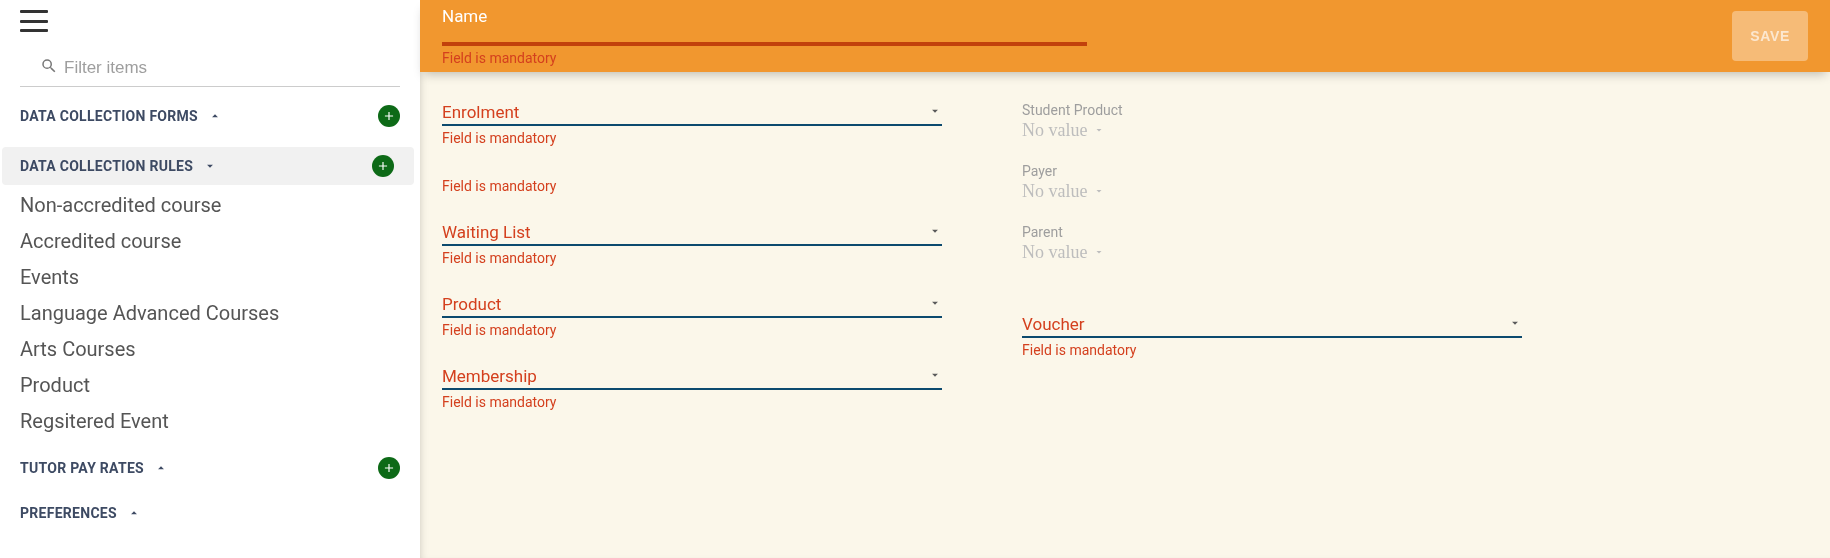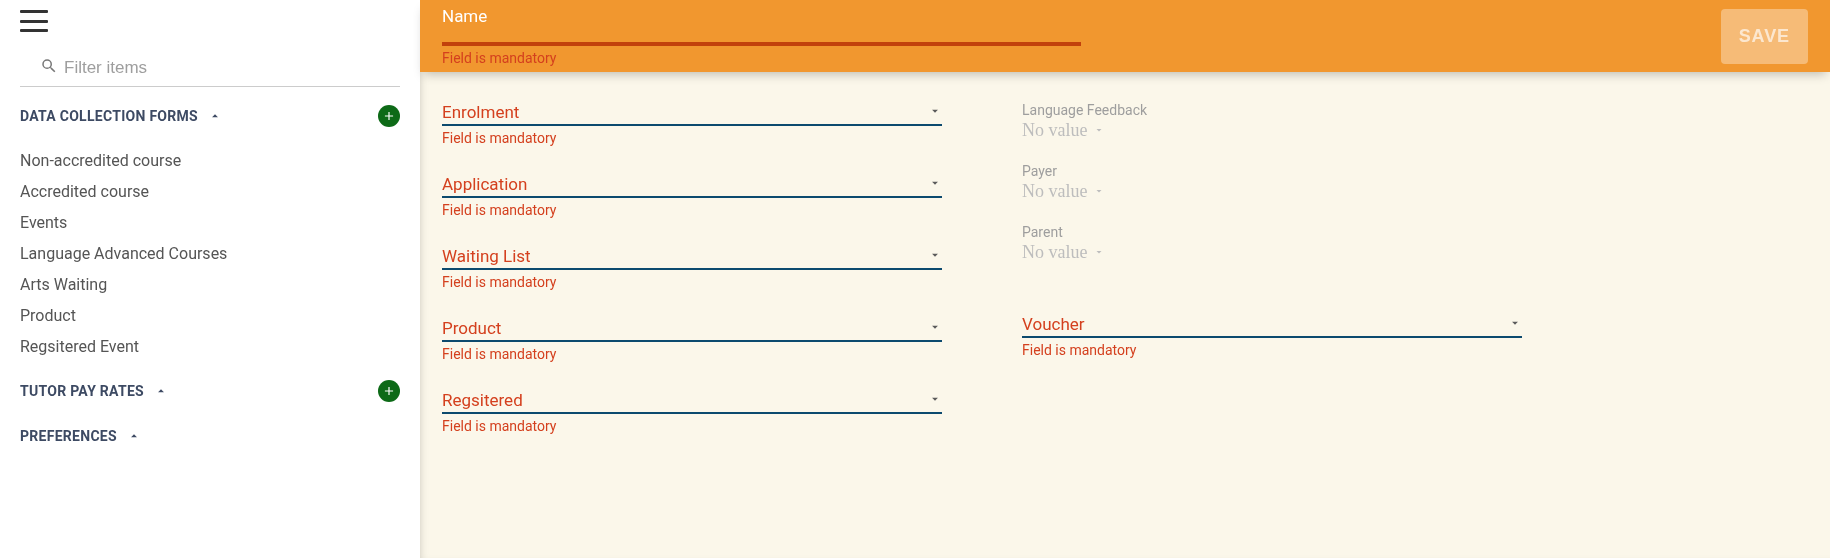--- a/index.html
+++ b/index.html
@@ -99,21 +99,21 @@
       cursor: pointer;
     }
     .add-btn svg { width: 14px; height: 14px; fill: #fff; }
 
     .section-items {
       display: flex;
       flex-direction: column;
     }
     .section-item {
       padding: 6px 20px;
-      font-size: 16px;
+      font-size: 20px;
       color: #555;
       cursor: pointer;
     }
 
     
     .main {
       flex: 1;
       background: #fbf7ea;
       display: flex;
       flex-direction: column;
@@ -146,21 +146,21 @@
       margin-top: 4px;
     }
     .save-btn {
       background: rgba(255,255,255,0.35);
       color: rgba(255,255,255,0.65);
       border: none;
       border-radius: 4px;
       padding: 17px 18px;
       font-weight: 600;
       letter-spacing: 0.05em;
-      font-size: 18px;
+      font-size: 14px;
       cursor: not-allowed;
       align-self: center;
     }
 
     .form-area {
       padding: 30px 22px;
       display: flex;
       flex-direction: row;
       gap: 80px;
     }
@@ -249,26 +249,40 @@
       <span class="spacer"></span>
       <span class="add-btn">
         <svg viewBox="0 0 24 24">
             <path d="M19 13h-6v6h-2v-6H5v-2h6V5h2v6h6v2z"></path>
           </svg>
       </span>
     </div>
   </div>
 
   <div class="section">
+    <div class="section-header active-row">
+      <span class="section-title">DATA COLLECTION RULES</span>
+      <span class="chevron">
+        <svg viewBox="0 0 24 24">
+            <path d="M7 10l5 5 5-5z"></path>
+          </svg>
+      </span>
+      <span class="spacer"></span>
+      <span class="add-btn">
+        <svg viewBox="0 0 24 24">
+            <path d="M19 13h-6v6h-2v-6H5v-2h6V5h2v6h6v2z"></path>
+          </svg>
+      </span>
+    </div>
     <div class="section-items">
       <div class="section-item">Non-accredited course</div>
       <div class="section-item">Accredited course</div>
       <div class="section-item">Events</div>
       <div class="section-item">Language Advanced Courses</div>
-      <div class="section-item">Arts Waiting</div>
+      <div class="section-item">Arts Courses</div>
       <div class="section-item">Product</div>
       <div class="section-item">Regsitered Event</div>
     </div>
   </div>
 
   <div class="section">
     <div class="section-header">
       <span class="section-title">TUTOR PAY RATES</span>
       <span class="chevron">
         <svg viewBox="0 0 24 24">
@@ -315,26 +329,20 @@
         <div class="field-line">
           <span class="field-label">Enrolment</span>
           <span class="field-caret"><svg viewBox="0 0 24 24">
                 <path d="M7 10l5 5 5-5z"></path>
               </svg></span>
         </div>
         <div class="field-err">Field is mandatory</div>
       </div>
 
       <div class="field">
-        <div class="field-line">
-          <span class="field-label">Application</span>
-          <span class="field-caret"><svg viewBox="0 0 24 24">
-                <path d="M7 10l5 5 5-5z"></path>
-              </svg></span>
-        </div>
         <div class="field-err">Field is mandatory</div>
       </div>
 
       <div class="field">
         <div class="field-line">
           <span class="field-label">Waiting List</span>
           <span class="field-caret"><svg viewBox="0 0 24 24">
                 <path d="M7 10l5 5 5-5z"></path>
               </svg></span>
         </div>
@@ -346,33 +354,33 @@
           <span class="field-label">Product</span>
           <span class="field-caret"><svg viewBox="0 0 24 24">
                 <path d="M7 10l5 5 5-5z"></path>
               </svg></span>
         </div>
         <div class="field-err">Field is mandatory</div>
       </div>
 
       <div class="field">
         <div class="field-line">
-          <span class="field-label">Regsitered</span>
+          <span class="field-label">Membership</span>
           <span class="field-caret"><svg viewBox="0 0 24 24">
                 <path d="M7 10l5 5 5-5z"></path>
               </svg></span>
         </div>
         <div class="field-err">Field is mandatory</div>
       </div>
     </div>
 
     <div class="col col2">
 
       <div class="field-readonly">
-        <span class="ro-label">Language Feedback</span>
+        <span class="ro-label">Student Product</span>
         <div class="ro-row">
           <span class="ro-value">No value</span>
           <span class="ro-caret"><svg viewBox="0 0 24 24">
                 <path d="M7 10l5 5 5-5z"></path>
               </svg></span>
         </div>
       </div>
 
       <div class="field-readonly">
         <span class="ro-label">Payer</span>

